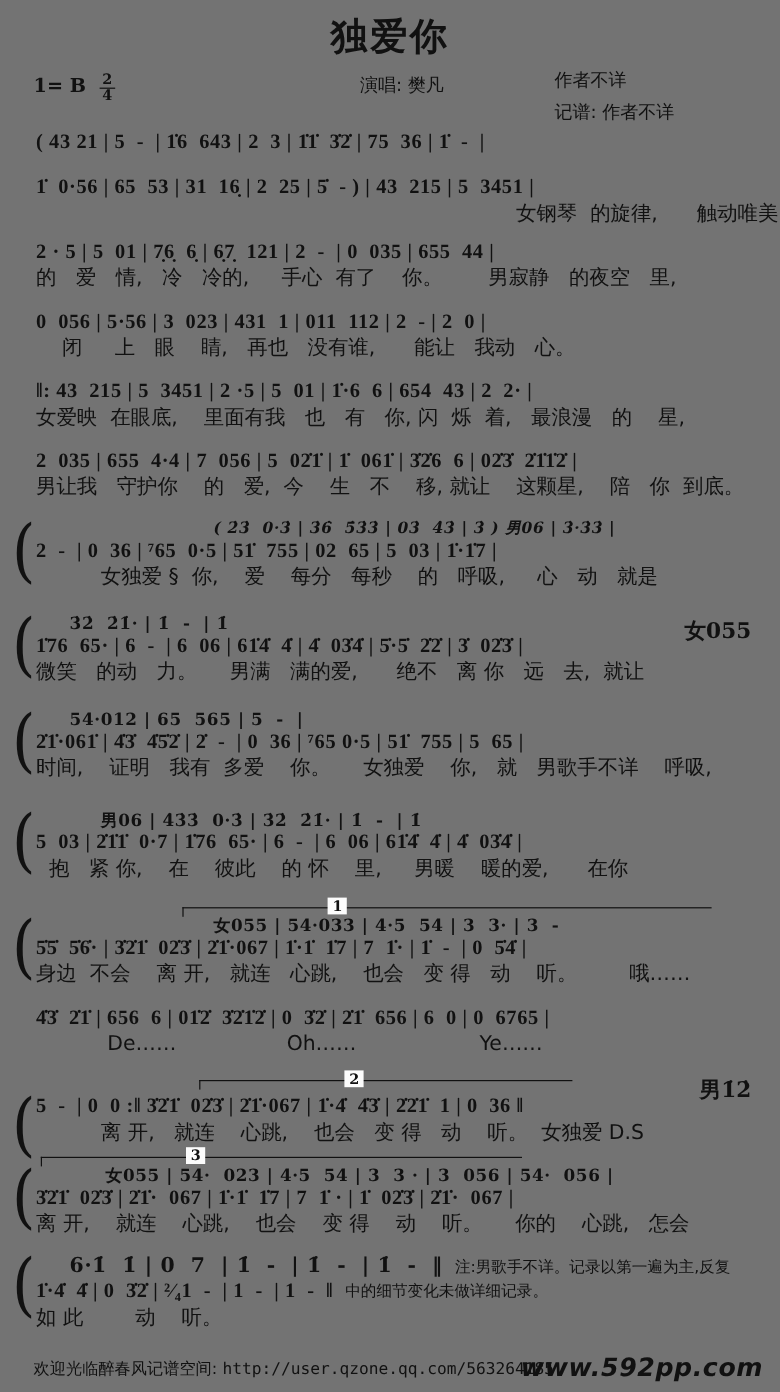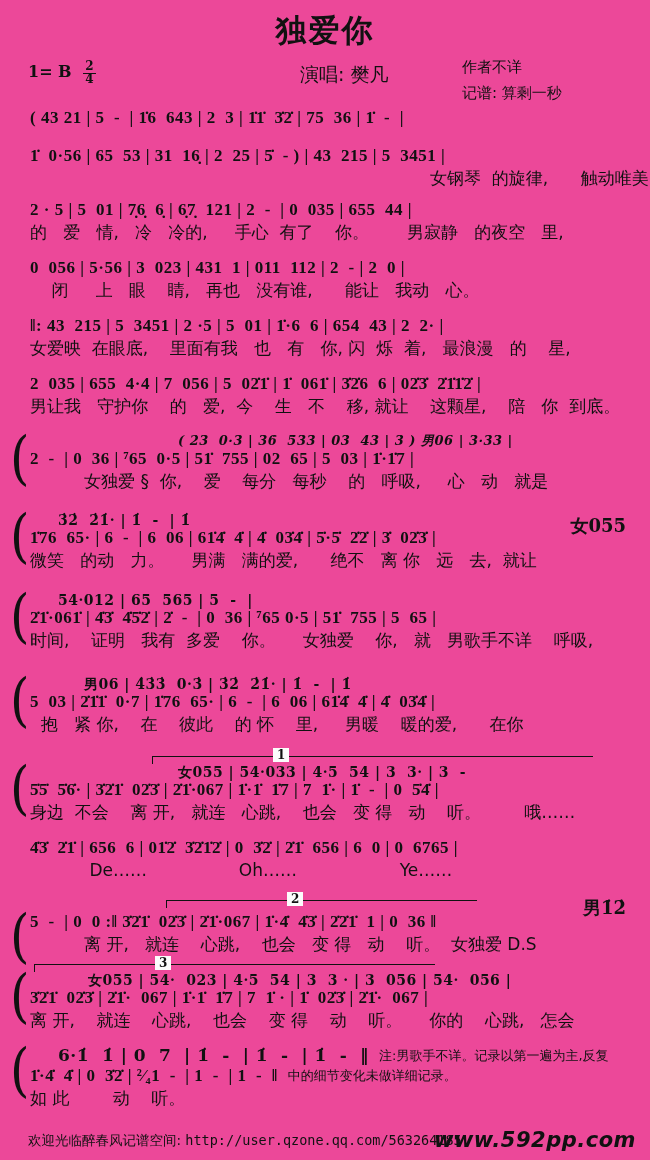--- a/index.html
+++ b/index.html
@@ -1,26 +1,26 @@
 <!DOCTYPE html>
 <html><head>
 <meta charset="utf-8">
 <style>
   html,body{margin:0;padding:0;}
   body{background:#e8e8e8;}
-  #page{position:relative;width:650px;height:1160px;background:#ec4899;overflow:hidden;
+  #page{position:relative;width:650px;height:1160px;background:#737373;overflow:hidden;
         font-family:"DejaVu Sans",sans-serif;color:#111;}
   .title{position:absolute;top:10px;left:0;width:650px;text-align:center;
          font-size:31px;font-weight:bold;letter-spacing:2px;}
   .keysig{position:absolute;top:60px;left:28px;font-size:16px;font-weight:bold;
           font-family:"DejaVu Serif",serif;}
   .frac{display:inline-block;vertical-align:middle;text-align:center;font-size:12px;
         line-height:1.05;margin-left:6px;}
   .frac .t{border-bottom:1px solid #111;padding:0 2px;}
-  .singer{position:absolute;top:62px;left:300px;font-size:19px;}
+  .singer{position:absolute;top:62px;left:300px;font-size:15px;}
   .author{position:absolute;top:58px;left:462px;font-size:15px;}
   .notator{position:absolute;top:84px;left:462px;font-size:15px;}
   .sys{position:absolute;left:30px;width:600px;}
   .not{font-family:Liberation Serif, serif;font-weight:bold;font-size:17px;
        letter-spacing:.5px;white-space:pre;line-height:1.2;}
   .up{font-family:"DejaVu Serif",serif;font-weight:bold;font-size:14px;
       letter-spacing:.5px;white-space:pre;line-height:1.15;margin-left:28px;}
   .up.sm{font-style:italic;font-size:13px;}
   .lyr{font-size:17px;white-space:pre;margin-top:2px;line-height:1.2;}
   .pl420{padding-left:400px;}
@@ -49,21 +49,21 @@
 
   <div class="keysig">
     <span>1= B</span>
     <span class="frac">
       <span class="t">2</span><br>
       <span class="b">4</span>
     </span>
   </div>
   <div class="singer">演唱: 樊凡</div>
   <div class="author">作者不详</div>
-  <div class="notator">记谱: 算剩一秒</div>
+  <div class="notator">记谱: 作者不详</div>
 
   <div class="sys" style="top:108px">
     <div class="not">( 43 21 | 5  -  | 1̇6  643 | 2  3 | 1̇1̇  3̇2̇ | 75  36 | 1̇  -  |</div>
   </div>
 
   <div class="sys" style="top:146px">
     <div class="not">1̇  0·56 | 65  53 | 31  16̣ | 2  25 | 5̇  - ) | 43  215 | 5  3451 |</div>
     <div class="lyr pl420">女钢琴  的旋律,      触动唯美</div>
   </div>
 

